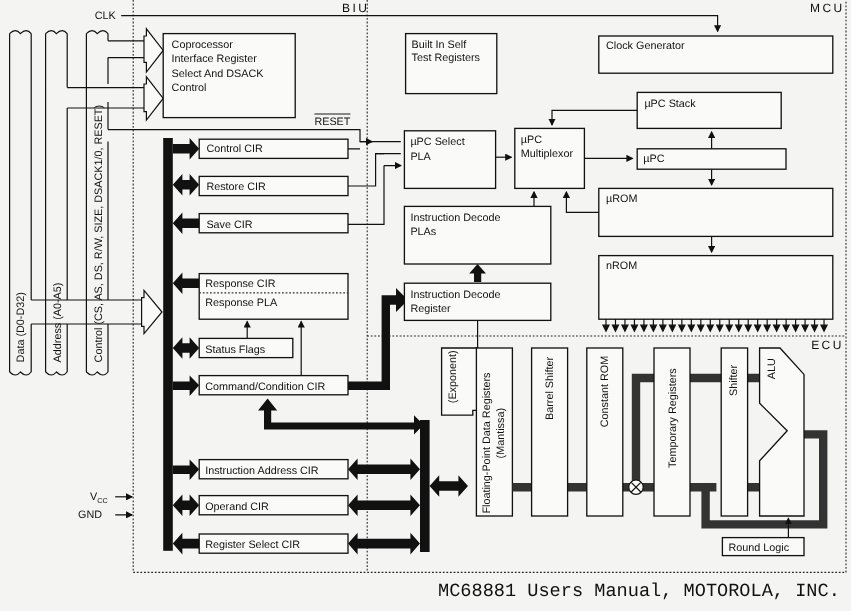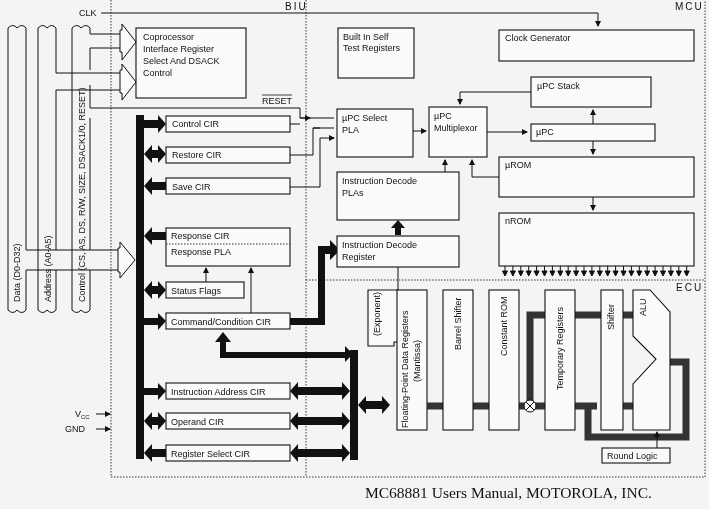--- a/index.html
+++ b/index.html
@@ -1,21 +1,21 @@
 <!DOCTYPE html>
 <html><head>
 <meta charset="utf-8">
 <style>
   html,body{margin:0;padding:0;background:#f4f4f2;}
   body{width:709px;height:509px;position:relative;overflow:hidden;font-family:"Liberation Sans",sans-serif;color:#111;}
   svg{position:absolute;left:0;top:0;}
   .lbl{font-family:"Liberation Sans",sans-serif;font-size:9px;fill:#111;}
   .lblv{font-family:"Liberation Sans",sans-serif;font-size:9px;fill:#111;}
   .region{font-family:"Liberation Sans",sans-serif;font-size:10px;letter-spacing:2px;fill:#111;}
-  .caption{position:absolute;left:365px;top:484px;font-family:Liberation Serif, serif;font-size:15.5px;color:#111;white-space:nowrap;}
+  .caption{position:absolute;left:365px;top:484px;font-family:Liberation Mono, monospace;font-size:15.5px;color:#111;white-space:nowrap;}
   .box{fill:#fafaf8;stroke:#111;stroke-width:1.1;}
   .thin{stroke:#111;stroke-width:1;fill:none;}
   .dot{stroke:#222;stroke-width:0.9;stroke-dasharray:1.5 1.5;fill:none;}
   .bus{fill:#111;}
   .hatch{stroke:#333;stroke-width:7;fill:none;}
 </style>
 </head>
 <body>
 
 <svg width="709" height="509" viewBox="0 0 709 509">

